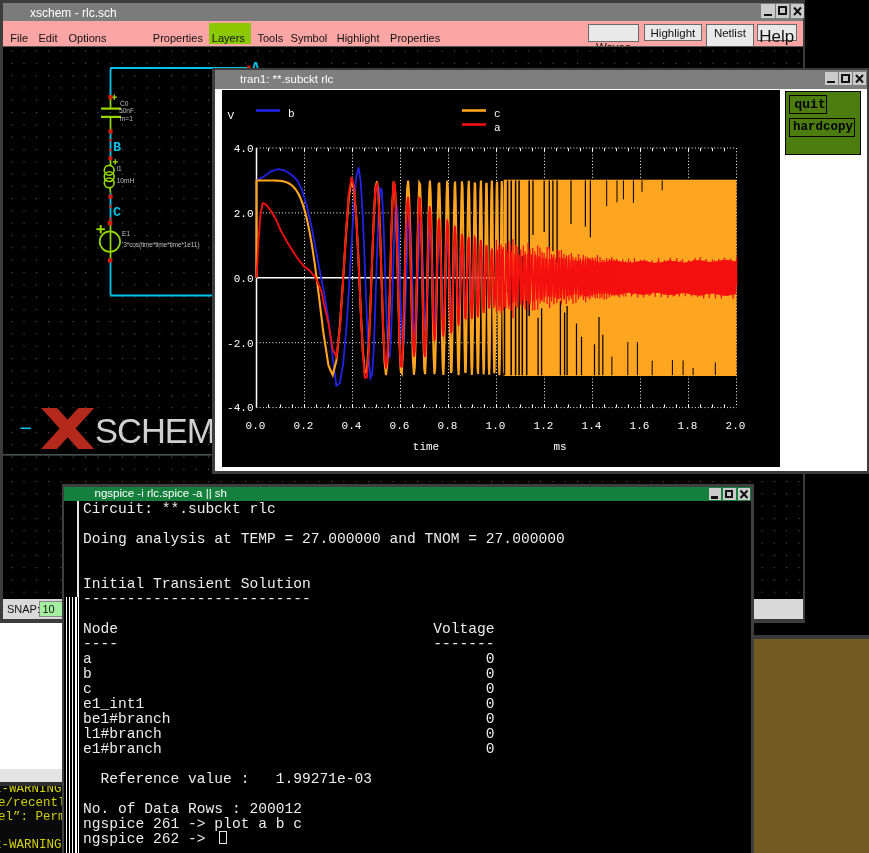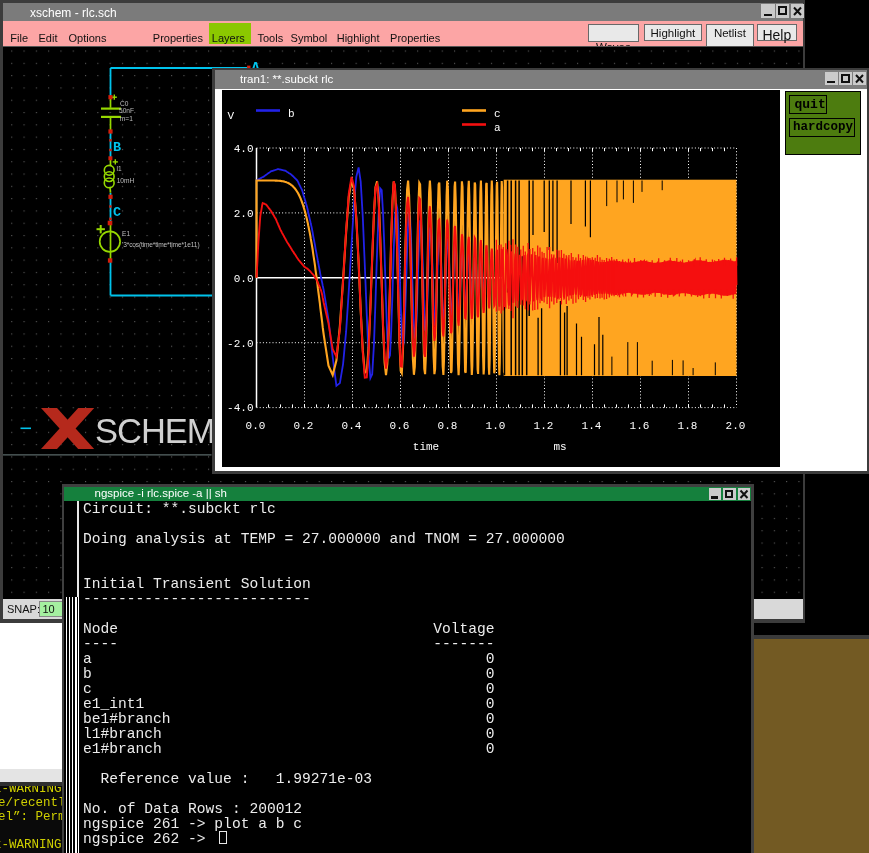--- a/index.html
+++ b/index.html
@@ -36,21 +36,21 @@
     <span class="abs" style="left:150.3px;top:11px">Properties</span>
     <div class="abs" style="left:206.2px;top:1.5px;width:42.5px;height:21.5px;background:#8bc800"></div>
     <span class="abs" style="left:209.3px;top:11px">Layers</span>
     <span class="abs" style="left:255px;top:11px">Tools</span>
     <span class="abs" style="left:288.1px;top:11px">Symbol</span>
     <span class="abs" style="left:334.2px;top:11px">Highlight</span>
     <span class="abs" style="left:387.6px;top:11px">Properties</span>
     <div class="abs" style="left:585.2px;top:2.5px;width:51.3px;height:17.5px;background:#e9e9e9;border:1px solid #686868;text-align:center;padding-top:16px;font-size:11.5px">Waves</div>
     <div class="abs" style="left:641.1px;top:2.5px;width:58.7px;height:17.5px;background:#e9e9e9;border:1px solid #686868;text-align:center;padding-top:2.5px;font-size:11.5px">Highlight</div>
     <div class="abs" style="left:703.4px;top:2.5px;width:48px;height:28px;background:#e9e9e9;border:1px solid #686868;text-align:center;padding-top:2.5px;font-size:11.5px">Netlist</div>
-    <div class="abs" style="left:754.2px;top:2.5px;width:40.3px;height:17.5px;background:#e9e9e9;border:1px solid #686868;text-align:center;padding-top:2.5px;font-size:14px">Help</div>
+    <div class="abs" style="left:754.2px;top:2.5px;width:40.3px;height:17.5px;background:#e9e9e9;border:1px solid #686868;text-align:center;padding-top:2.5px;font-size:17px">Help</div>
   </div>
   <div class="abs" style="left:2.5px;top:46px;width:800px;height:1px;background:#555"></div>
   <svg width="800" height="552" style="position:absolute;left:2.5px;top:47px" xmlns="http://www.w3.org/2000/svg">
       <defs>
         <pattern id="gd" width="12.3" height="12.3" patternUnits="userSpaceOnUse" x="8.2" y="3.5">
           <rect x="0" y="0" width="1.1" height="1.1" fill="#5c5c5c"></rect>
         </pattern>
       </defs>
       <rect width="800" height="552" fill="#000"></rect>
       <rect width="800" height="552" fill="url(#gd)"></rect>

